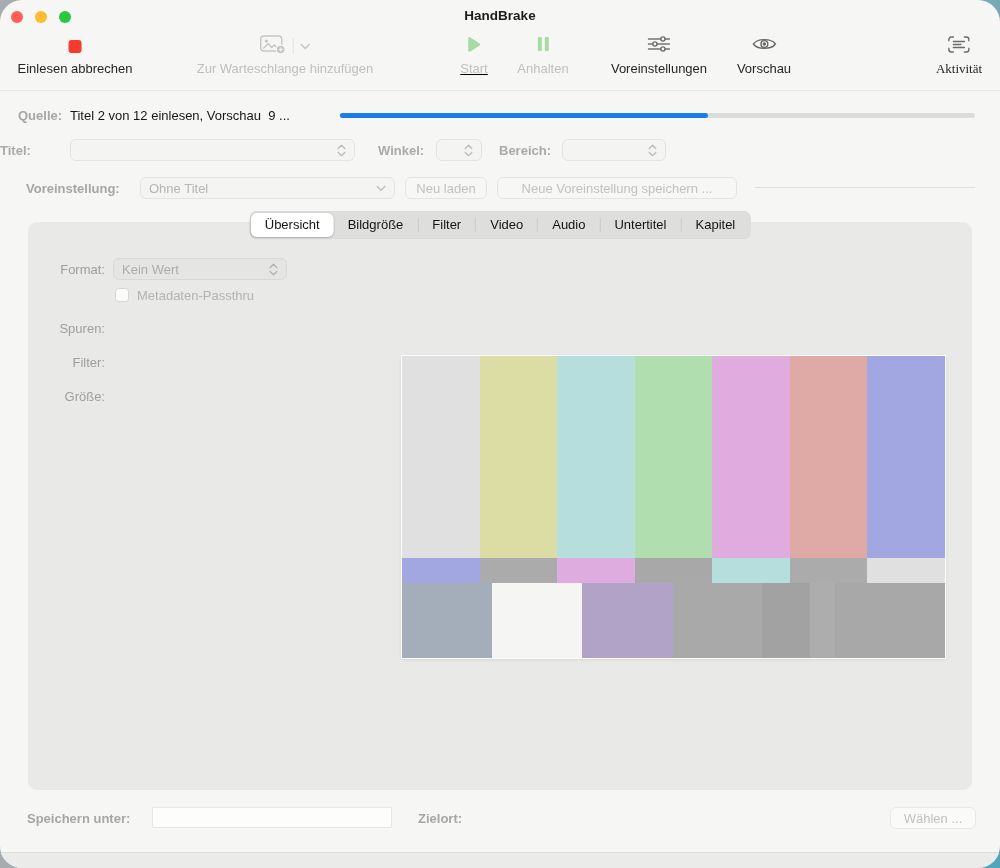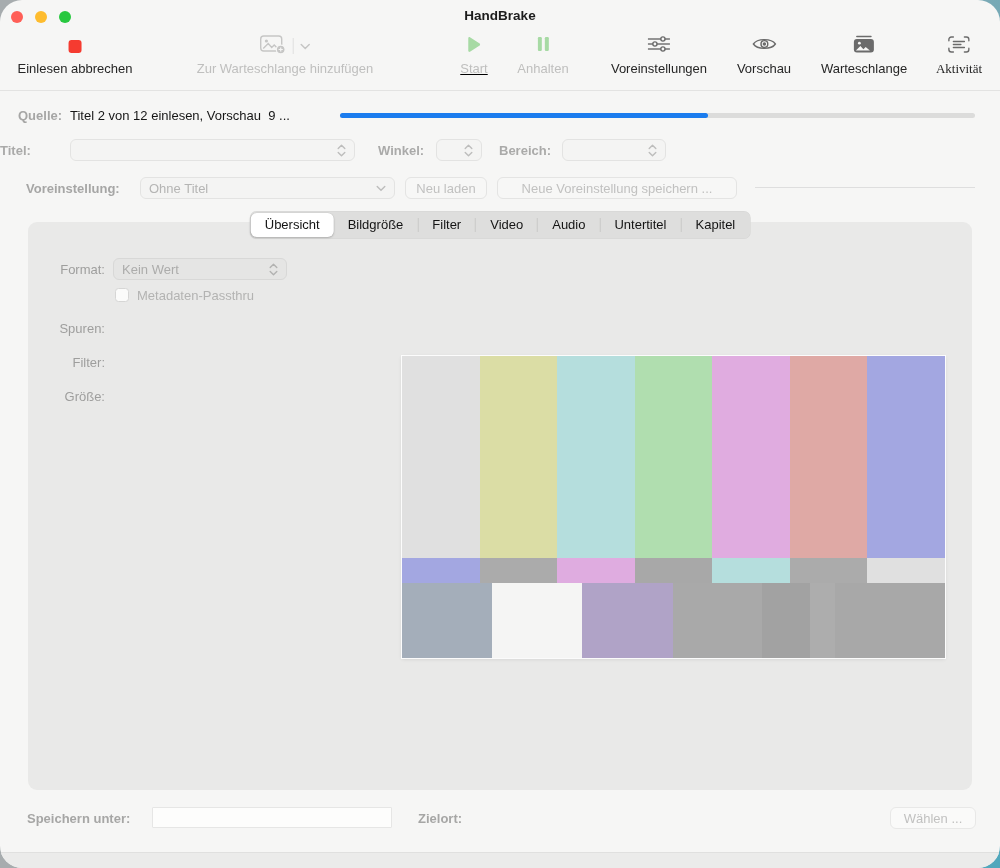--- a/index.html
+++ b/index.html
@@ -166,33 +166,20 @@
           <svg width="25" height="16" viewBox="0 0 25 16" fill="none" stroke="#6b6b6b" stroke-width="1.4">
             <path d="M1.5 8C5.5 2.2 19.5 2.2 23.5 8 19.5 13.8 5.5 13.8 1.5 8z"></path>
             <circle cx="12.5" cy="8" r="3.4"></circle>
               <circle cx="12.5" cy="8" r="1" fill="#6b6b6b"></circle>
           </svg>
         </span>
       </div>
       <div class="tb-label">Vorschau</div>
     </div>
 
-    <div class="tb-item" style="left:864px;">
-      <div class="tb-icon">
-        <span>
-          <svg width="22" height="18" viewBox="0 0 22 18">
-            <path d="M4 1.5h14" stroke="#6b6b6b" stroke-width="1.6" stroke-linecap="round"></path>
-            <rect x="1" y="4" width="20" height="13.5" rx="3" fill="#6b6b6b"></rect>
-            <circle cx="6.5" cy="8.2" r="1.4" fill="#f6f6f5"></circle>
-            <path d="M3 15.5l4.5-4.5 3 3.3 2.3-2.3 4.2 3.5z" fill="#f6f6f5"></path>
-          </svg>
-        </span>
-      </div>
-      <div class="tb-label">Warteschlange</div>
-    </div>
 
     <div class="tb-item" style="left:959px;font-family:Liberation Serif, serif;">
       <div class="tb-icon">
         <span>
           <svg width="22" height="17" viewBox="0 0 22 17" fill="none" stroke="#6b6b6b" stroke-width="1.4" stroke-linecap="round">
             <path d="M5.5 1H3.5C2 1 1 2 1 3.5v1.2"></path>
               <path d="M16.5 1h2C20 1 21 2 21 3.5v1.2"></path>
             <path d="M1 12.3v1.2C1 15 2 16 3.5 16h2"></path>
               <path d="M21 12.3v1.2C21 15 20 16 18.5 16h-2"></path>
             <path d="M5.5 5.5h11"></path>

